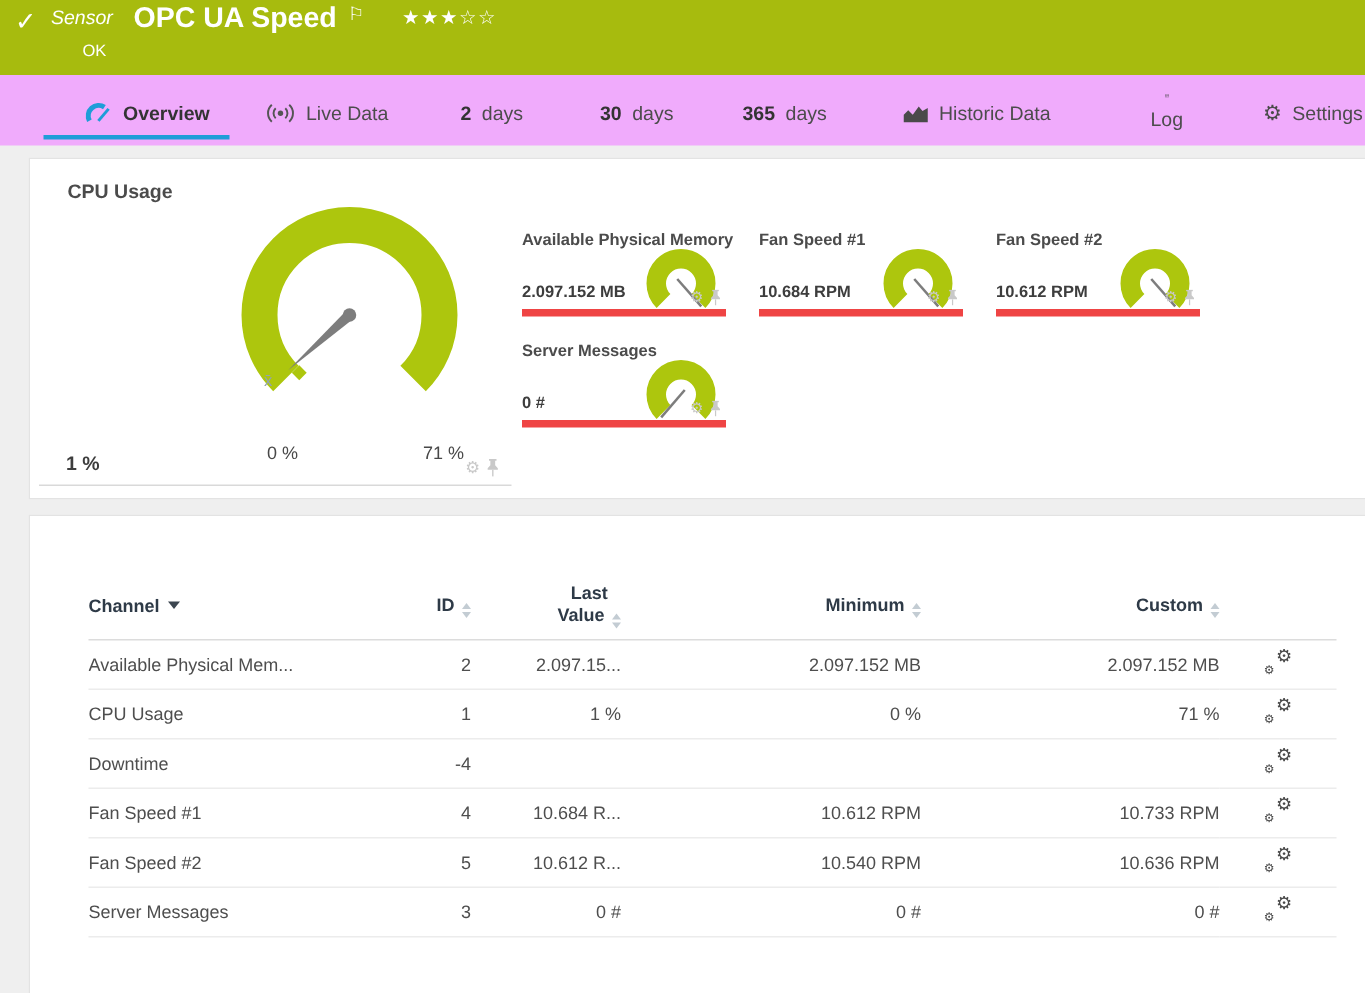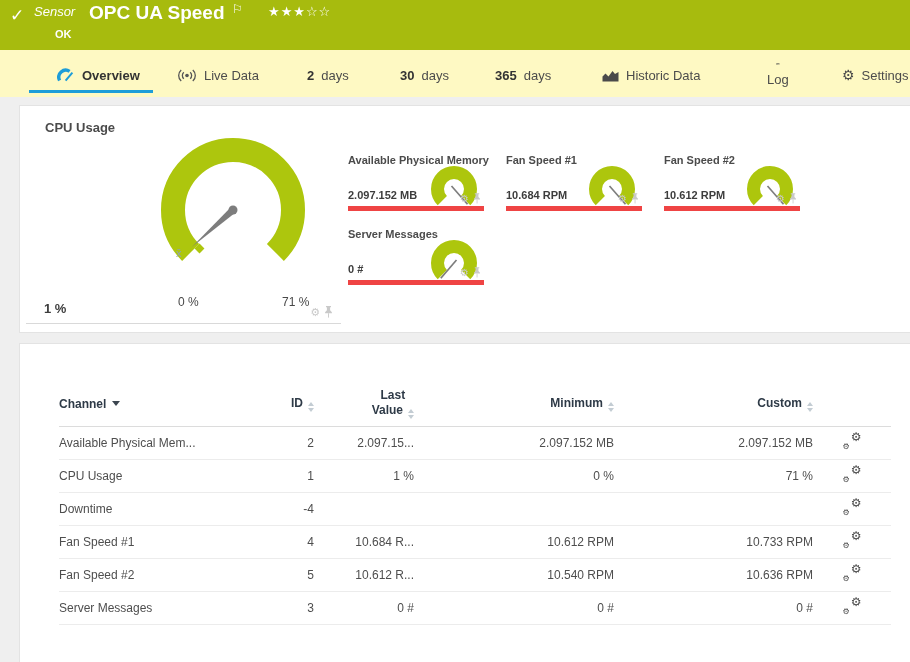--- a/index.html
+++ b/index.html
@@ -7,24 +7,24 @@
   body { font-family:"Liberation Sans","DejaVu Sans",sans-serif; }
   .screen { position:relative; width:910px; height:662px; background:#efefef; overflow:hidden; }
 
   
   .topbar { position:absolute; left:0; top:0; width:910px; height:50px; background:#a7bb0e; color:#fff; }
   .topbar .check { position:absolute; left:10px; top:5px; font-size:17px; font-weight:bold; }
   .topbar .kind { position:absolute; left:34px; top:4px; font-size:13px; font-style:italic; font-weight:400; }
   .topbar .title { position:absolute; left:89px; top:2px; font-size:19px; font-weight:700; }
   .topbar .flag { position:absolute; left:232px; top:2px; font-size:12px; }
   .topbar .stars { position:absolute; left:268px; top:4px; font-size:13px; letter-spacing:1px; cursor:pointer; }
-  .topbar .status { position:absolute; left:55px; top:28px; font-size:11px; font-weight:700; }
-
-  
-  .tabstrip { position:absolute; left:0; top:50px; width:910px; height:47px; background:#fef9c3; }
+  .topbar .status { position:absolute; left:55px; top:28px; font-size:11px; font-weight:400; }
+
+  
+  .tabstrip { position:absolute; left:0; top:50px; width:910px; height:47px; background:#f0abfc; }
   .tab { position:absolute; top:13px; height:24px; display:flex; align-items:center; gap:7px;
          font-size:13px; color:#4c4c4c; cursor:pointer; white-space:nowrap; }
   .tab .lbl { color:#4c4c4c; }
   .tab.active .lbl { color:#333; font-weight:700; }
   .tab .num { font-weight:700; color:#333; }
   .tab svg { display:block; }
   .tab-underline { position:absolute; left:29px; top:40px; width:124px; height:3px; background:#1e9dd8; }
 
   
   .panel { position:absolute; background:#fff; border:1px solid #e3e3e3; }

